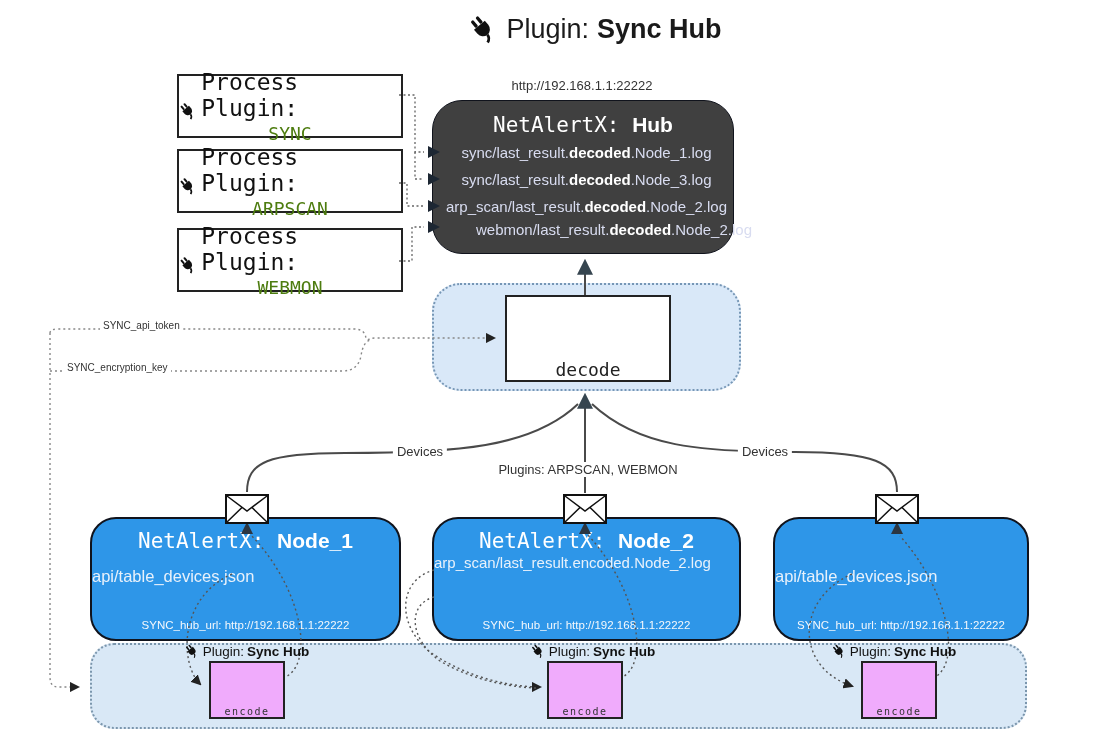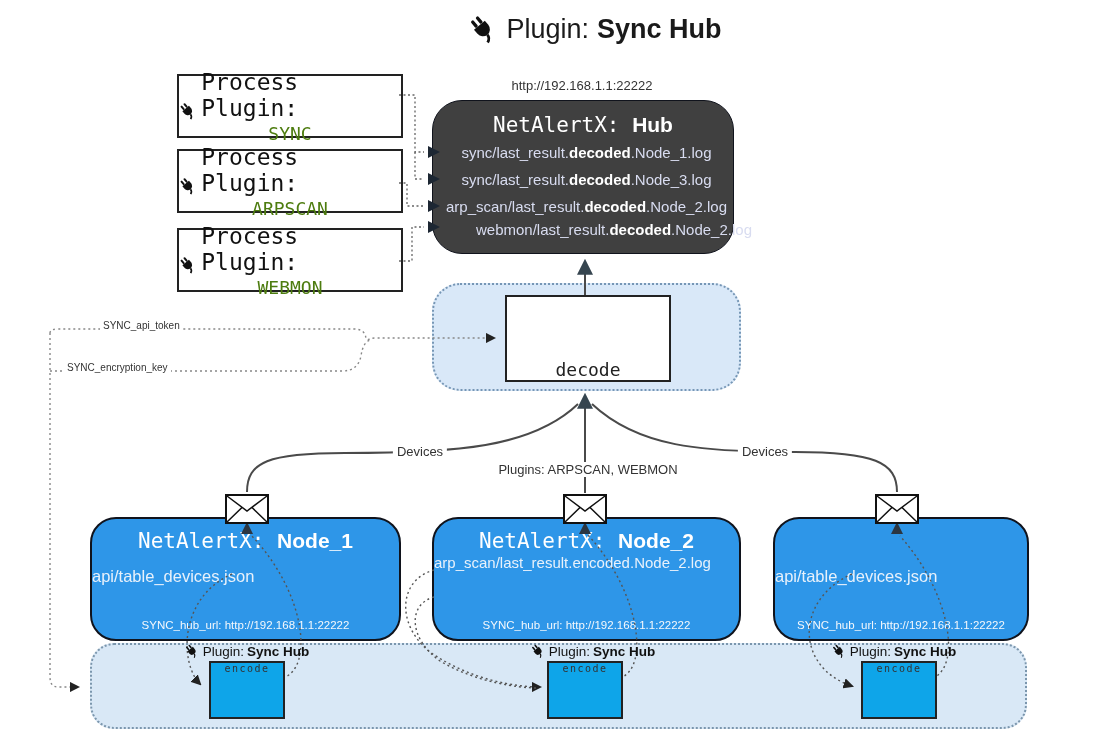--- a/index.html
+++ b/index.html
@@ -56,22 +56,22 @@
   .node-title{position:absolute;top:10px;left:0;right:0;text-align:center;font-size:21px;color:#fff;white-space:nowrap;}
   .node-title b{font-family:Liberation Sans, sans-serif;font-weight:bold;}
   .node-file{position:absolute;left:0;right:0;color:#e8f1fb;white-space:nowrap;}
   .nf-single{top:48px;font-size:16.5px;}
   .nf-a{top:35px;font-size:15px;} .nf-b{top:70px;font-size:15px;}
   .node-url{position:absolute;bottom:8px;left:0;right:0;text-align:center;font-size:11.5px;color:#f4f8fc;white-space:nowrap;}
 
   
   .band{left:90px;top:643px;width:933px;height:82px;background:#D9E8F6;border:2px dotted #7b96ad;
         border-radius:24px;z-index:1;}
-  .enc{top:661px;width:72px;height:54px;background:#0ea5e9;border:2px solid #222;z-index:6;
-       display:flex;align-items:flex-start;justify-content:center;}
+  .enc{top:661px;width:72px;height:54px;background:#f0abfc;border:2px solid #222;z-index:6;
+       display:flex;align-items:flex-end;justify-content:center;}
   .enc span{font-size:10px;letter-spacing:1.5px;color:#333;}
   .enc1{left:209px;} .enc2{left:547px;} .enc3{left:861px;}
   .blab{top:644px;transform:translateX(-50%);display:flex;align-items:center;gap:3px;
         font-size:13.5px;color:#111;z-index:6;white-space:nowrap;}
   .blab b{font-weight:bold;}
   .bl1{left:247px;} .bl2{left:593px;} .bl3{left:894px;}
 
   
   .env{top:494px;width:44px;height:30px;z-index:6;}
   .env1{left:225px;} .env2{left:563px;} .env3{left:875px;}

